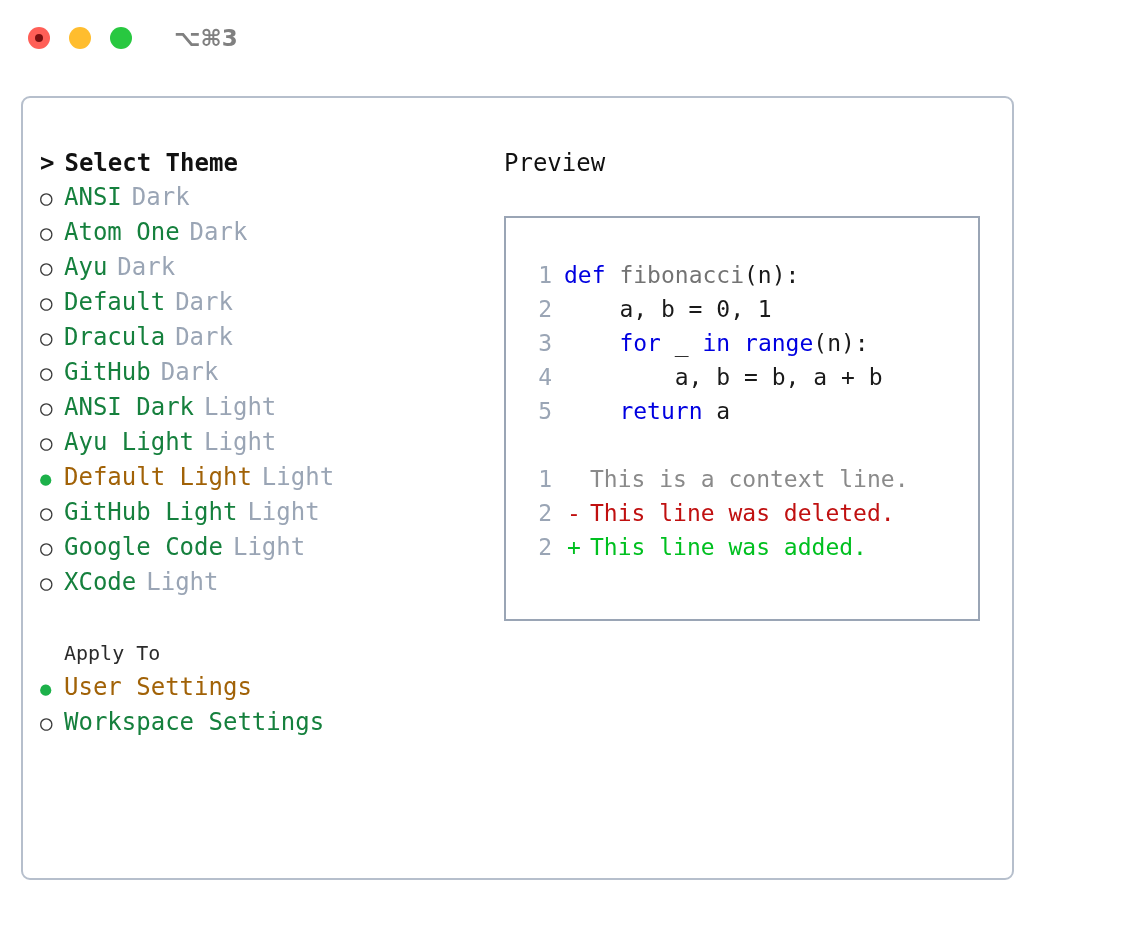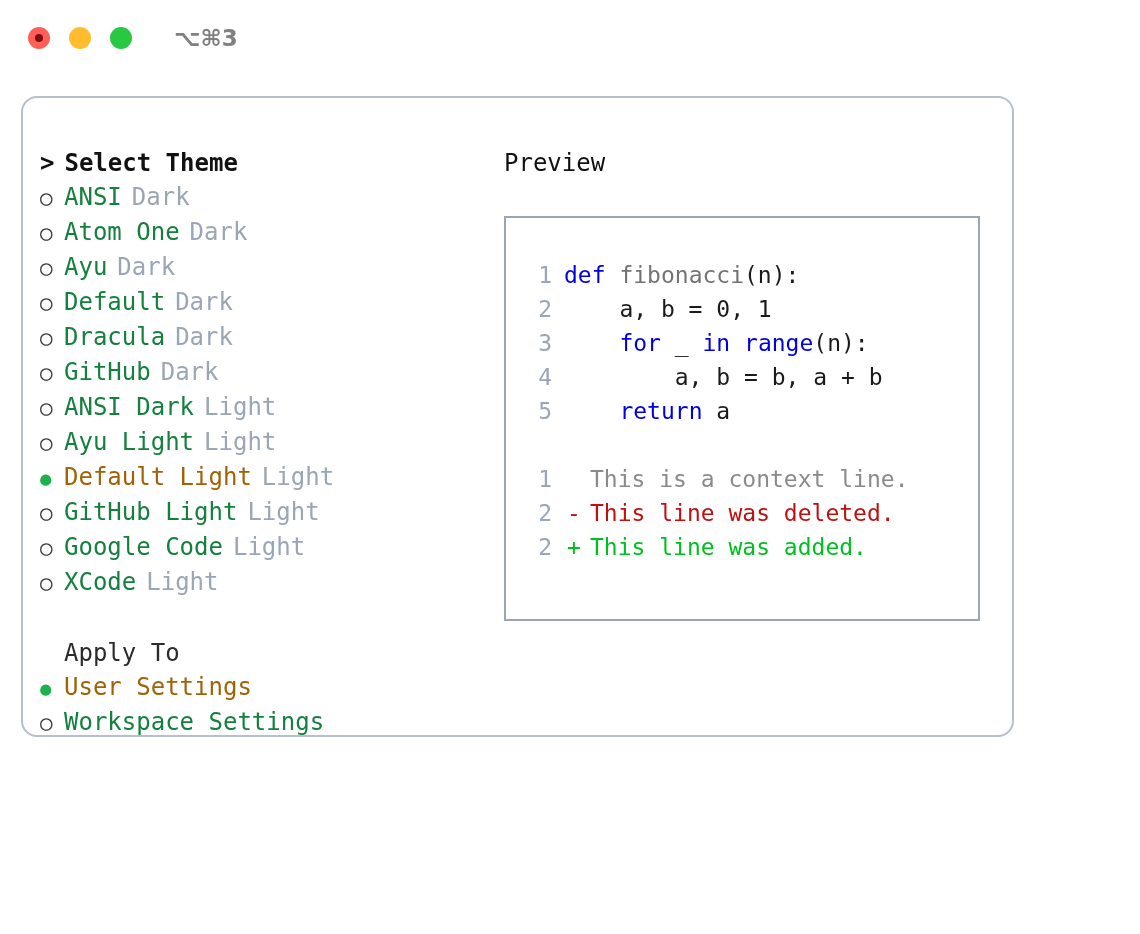--- a/index.html
+++ b/index.html
@@ -65,23 +65,23 @@
     letter-spacing: 0px;
     font-family: "DejaVu Sans", "Liberation Sans", sans-serif;
   }
 
   
   .panel {
     position: absolute;
     left: 21px;
     top: 96px;
     width: 993px;
-    height: 641px;
+    height: 784px;
     border: 2px solid #b6bfcc;
-    border-radius: 16px;
+    border-radius: 9px;
     box-sizing: border-box;
     background: #ffffff;
   }
 
   .panel-inner {
     position: relative;
     width: 100%;
     height: 100%;
   }
 
@@ -126,21 +126,21 @@
   .theme-name { color: #15803d; }
   .theme-name.selected { color: #a16207; }
   .theme-tag {
     color: #9aa5b5;
     margin-left: 10px;
   }
 
   .section-gap { height: 36px; }
 
   .apply-label {
-    font-size: 24px;
+    font-size: 20px;
     line-height: 34px;
     color: #2b2b2b;
     padding-left: 24px;
     white-space: pre;
   }
 
   .hint {
     position: absolute;
     left: 17px;
     top: 665px;

